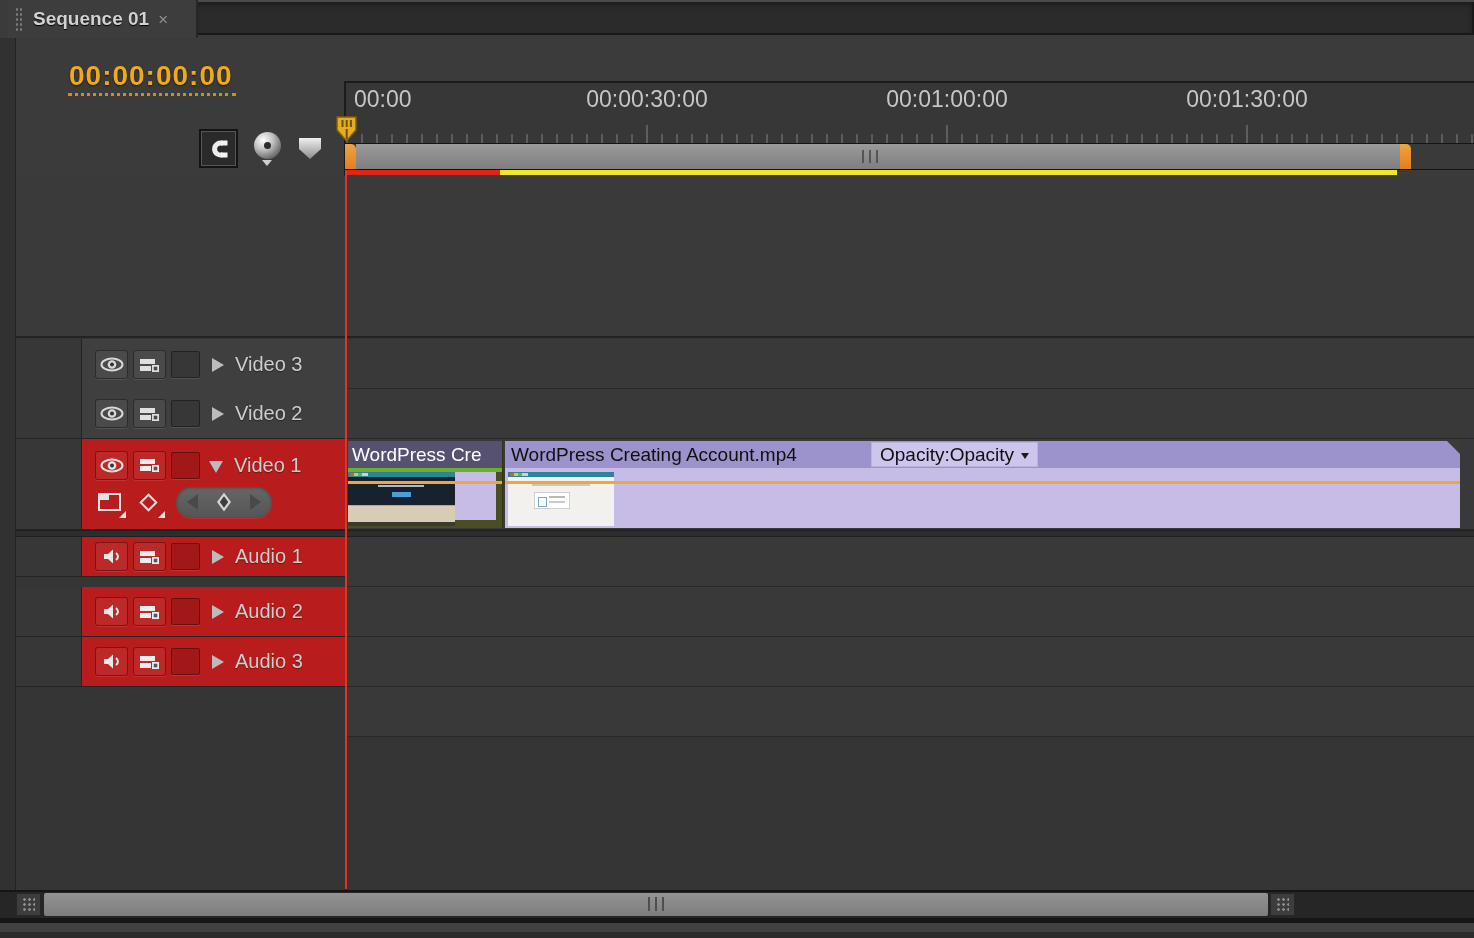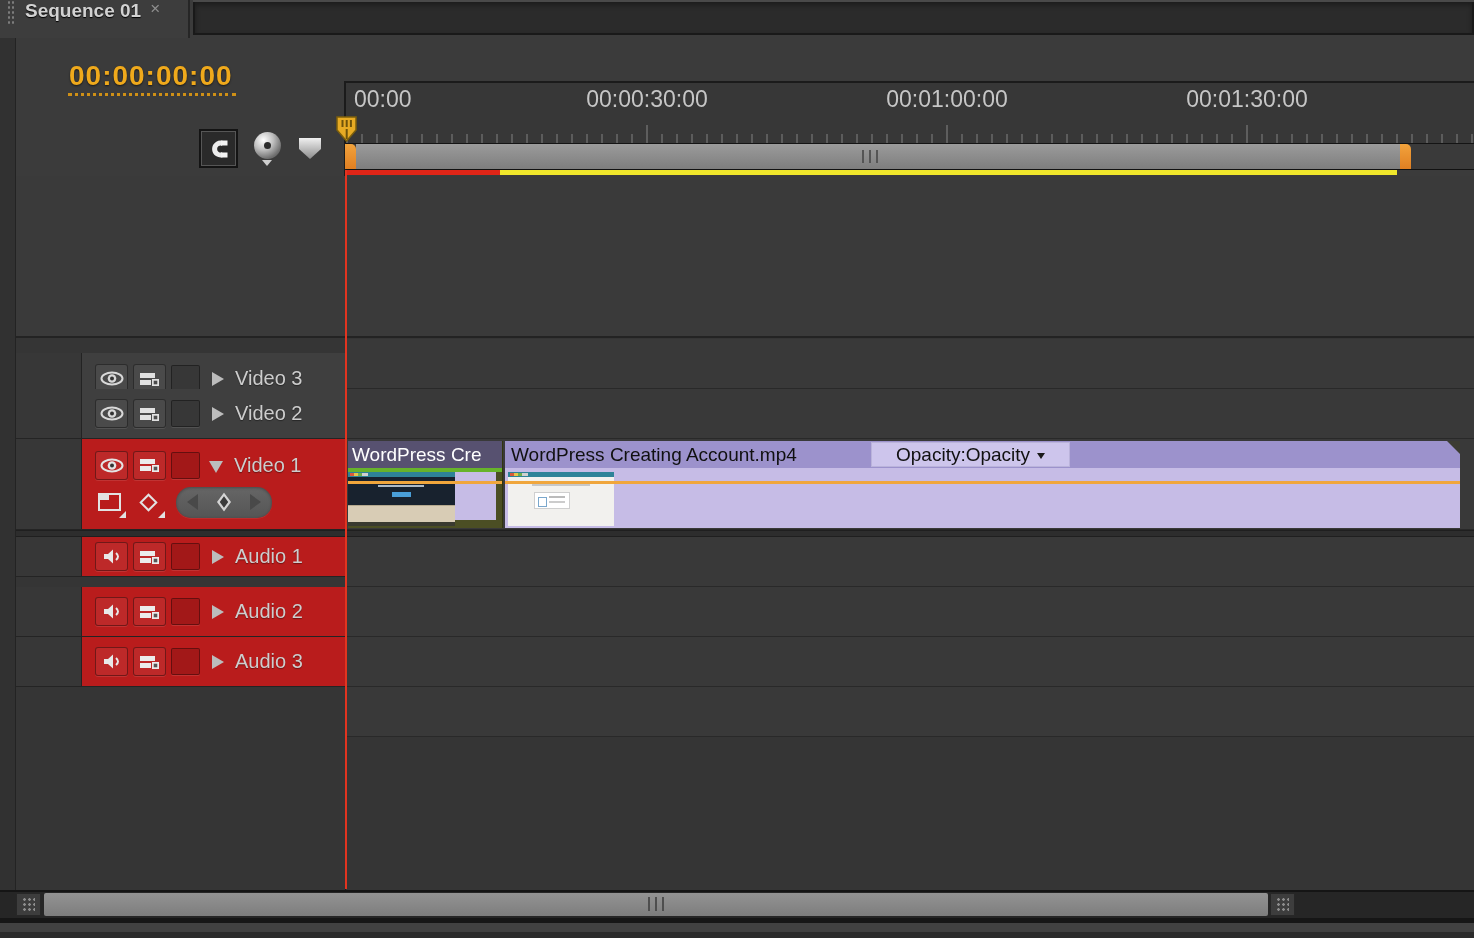--- a/index.html
+++ b/index.html
@@ -3,21 +3,21 @@
 <meta charset="utf-8">
 <style>
   *{box-sizing:border-box;margin:0;padding:0}
   html,body{background:#222;font-family:"Liberation Sans","DejaVu Sans",sans-serif}
   #stage{position:relative;width:1474px;height:938px;background:#3b3b3b;overflow:hidden}
 
   
   .tabbar{position:absolute;left:0;top:0;width:1474px;height:38px;background:#3b3b3b}
   .tabwell-topline{position:absolute;left:193px;top:0;width:1281px;height:2px;background:#4a4a4a}
   .tabwell{position:absolute;left:193px;top:2px;width:1281px;height:33px;background:#2b2b2b;border:2px solid #191919;border-top:none;box-shadow:inset 0 3px 5px rgba(0,0,0,.35)}
-  .tab{position:absolute;left:0;top:0;width:190px;height:38px;background:#3d3d3d;display:flex;align-items:flex-start;padding-left:7px;border-right:2px solid #262626}
+  .tab{position:absolute;left:8px;top:0;width:190px;height:38px;background:#3d3d3d;display:flex;align-items:center;padding-left:7px;border-right:2px solid #262626}
   .tab-grip{width:9px;height:24px;margin-right:9px;background-image:radial-gradient(circle,#7d7d7d 1px,transparent 1.4px);background-size:4px 5px}
   .tab-title{color:#d2d2d2;font-size:19px;font-weight:bold;text-shadow:0 1px 1px #000;white-space:nowrap}
   .tab-close{color:#8f8f8f;font-size:17px;margin-left:9px;line-height:1}
 
   
   .ledge{position:absolute;left:0;top:38px;width:16px;height:852px;background:#313131;border-right:1px solid #232323}
   .vdiv{position:absolute;left:344px;top:81px;width:2px;height:809px;background:#1b1b1b}
   .rtop{position:absolute;left:344px;top:81px;width:1130px;height:2px;background:#1b1b1b}
 
   
@@ -80,21 +80,21 @@
   .bt-l{width:0;height:0;border-left:10px solid #c9c9c9;border-top:8px solid transparent;border-bottom:8px solid transparent}
   .bt-r{width:0;height:0;border-right:10px solid #c9c9c9;border-top:8px solid transparent;border-bottom:8px solid transparent;margin-left:1px}
 
   
   .clip{position:absolute;top:441px;height:87px}
   .clip1{left:348px;width:155px;background:#4b4e24;border-right:1px solid #31350f}
   .cheader1{height:27px;background:#575170;color:#fff;font-size:19px;line-height:27px;padding-left:4px;white-space:nowrap;overflow:hidden}
   .cgreen{height:4px;background:#67b32b}
   .clip2{left:505px;width:955px;background:#c6bce6}
   .cheader2{height:27px;background:#9c92cc;color:#101010;font-size:19px;line-height:27px;padding-left:6px;white-space:nowrap;overflow:hidden}
-  .pill{position:absolute;left:367px;top:2px;height:23px;background:#cdc5ec;color:#101010;font-size:19px;line-height:23px;padding:0 24px;box-shadow:0 0 0 1px rgba(255,255,255,.3);white-space:nowrap}
+  .pill{position:absolute;left:367px;top:2px;height:23px;background:#cdc5ec;color:#101010;font-size:19px;line-height:23px;padding:0 8px;box-shadow:0 0 0 1px rgba(255,255,255,.3);white-space:nowrap}
   .caret{display:inline-block;width:0;height:0;border-left:4px solid transparent;border-right:4px solid transparent;border-top:6px solid #1a1a1a;margin-left:7px;vertical-align:2px}
   .notch{position:absolute;right:0;top:0;width:0;height:0;border-left:13px solid transparent;border-top:13px solid #3c3c33}
   .rb{position:absolute;left:0;right:0;top:40px;height:3px;background:#f0a63c;z-index:5}
   .lavrect{position:absolute;left:107px;top:31px;width:41px;height:48px;background:#c6bce6}
 
   .thumb{position:absolute;top:31px;height:54px;overflow:hidden;z-index:2}
   .t1{left:0;width:107px;background:#18222e}
   .t2{left:3px;width:106px;background:#f2f1ee}
   .tbar{height:5px;background:#2e8398;position:relative}
   .tbar::before{content:'';position:absolute;left:2px;top:1px;width:18px;height:3px;background:linear-gradient(90deg,#d95b3c 0 4px,#e8c34a 4px 8px,#6fae4e 8px 12px,#d0d0d0 12px 18px)}
@@ -186,21 +186,21 @@
   <div class="emptybox" style="left:346px;top:176px;width:1128px;height:162px"></div>
 
   <div class="trow" style="top:339px;height:50px"></div>
   <div class="trow" style="top:389px;height:50px"></div>
   <div class="trow" style="top:439px;height:91px"></div>
   <div class="trow" style="top:537px;height:50px"></div>
   <div class="trow" style="top:587px;height:50px"></div>
   <div class="trow" style="top:637px;height:50px"></div>
   <div class="trow" style="top:687px;height:50px"></div>
 
-  <div class="hrow" style="top:353px;height:52px">
+  <div class="hrow" style="top:339px;height:52px">
     <div class="hnarrow"></div>
     <div class="hcell">
       <span class="tkbtn">
         <svg width="24" height="15" viewBox="0 0 24 15">
             <ellipse cx="12" cy="7.5" rx="10.5" ry="6" fill="none" stroke="#d8d8d8" stroke-width="2"></ellipse>
             <circle cx="12" cy="7.5" r="4.3" fill="#d8d8d8"></circle>
             <circle cx="12" cy="7.5" r="2" fill="#333"></circle>
           </svg>
       </span>
       <span class="tkbtn">

